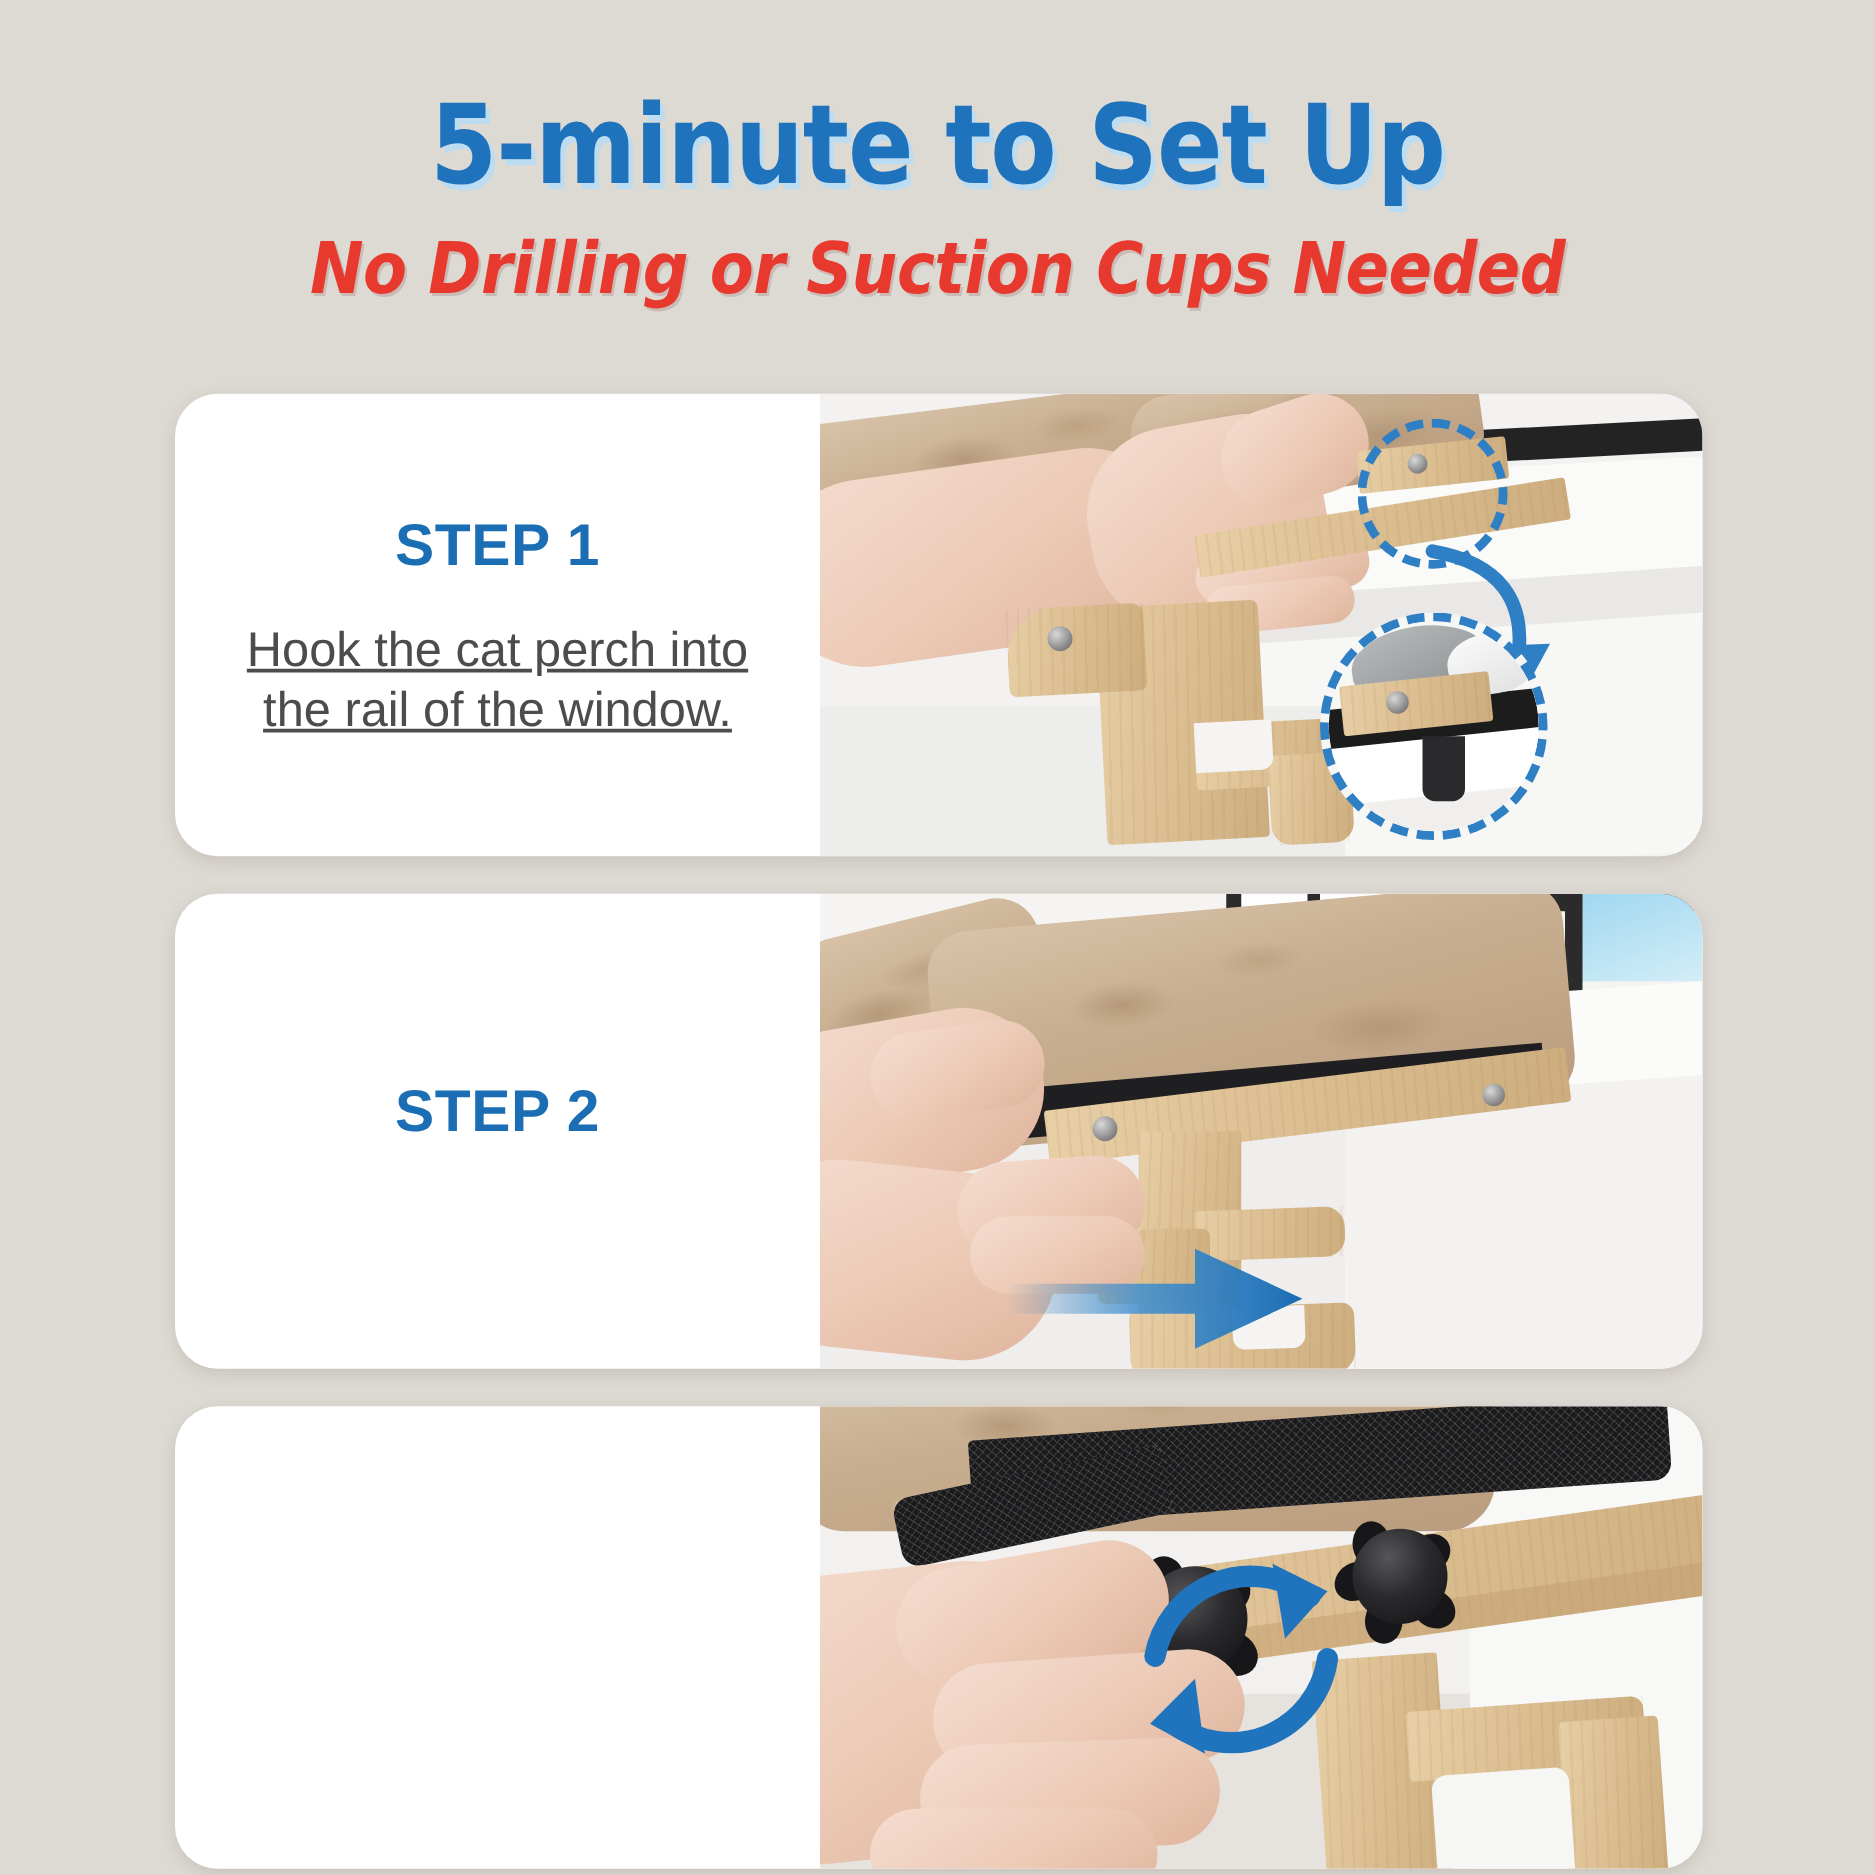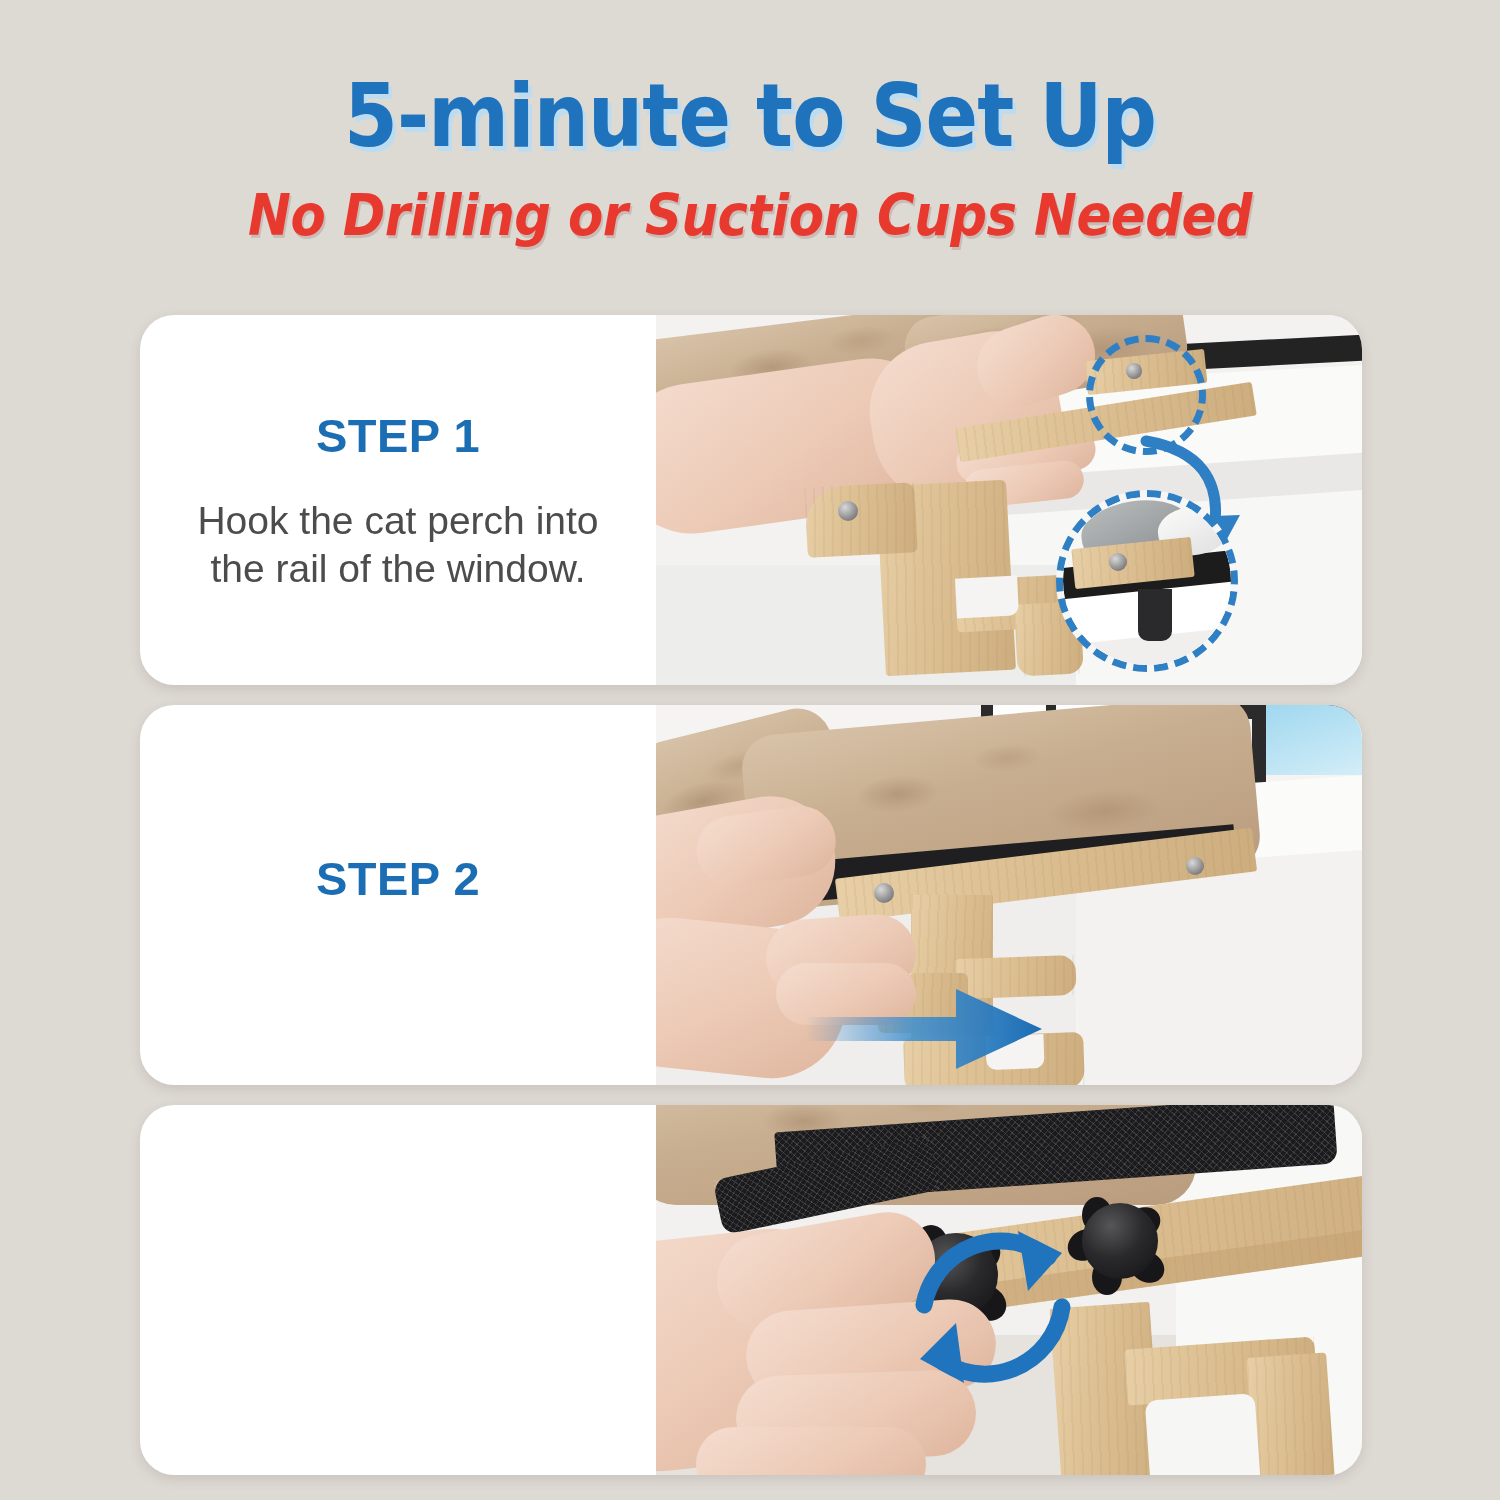--- a/index.html
+++ b/index.html
@@ -57,21 +57,21 @@
   }
 
   .card {
     position: relative;
     background: #ffffff;
     border-radius: 34px;
     box-shadow: 0 4px 12px rgba(120,110,100,0.20);
     display: flex;
     overflow: hidden;
   }
-  .card + .card { margin-top: 20px; justify-content: flex-end; }
+  .card + .card { margin-top: 30px; justify-content: flex-end; }
 
   .card-1 { height: 370px; }
   .card-2 { height: 380px; }
   .card-3 { height: 370px; }
 
   .text-col {
     width: 516px;
     flex: 0 0 516px;
     display: flex;
     flex-direction: column;
@@ -86,20 +86,21 @@
     color: #1b6eb3;
     letter-spacing: 0.5px;
     margin-bottom: 34px;
   }
 
   .step-desc {
     font-size: 39px;
     line-height: 1.22;
     color: #4c4c4c;
     text-align: center;
+    text-decoration: underline;
   }
 
   .photo-col {
     flex: 1 1 auto;
     position: relative;
     overflow: hidden;
   }
 
   .photo {
     position: absolute;

